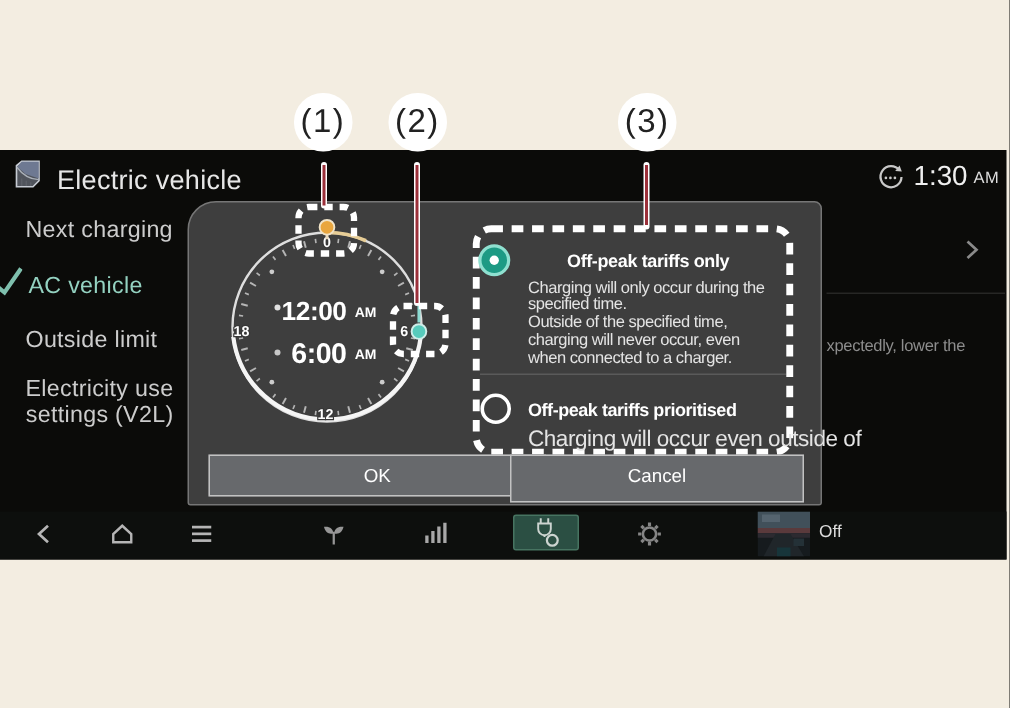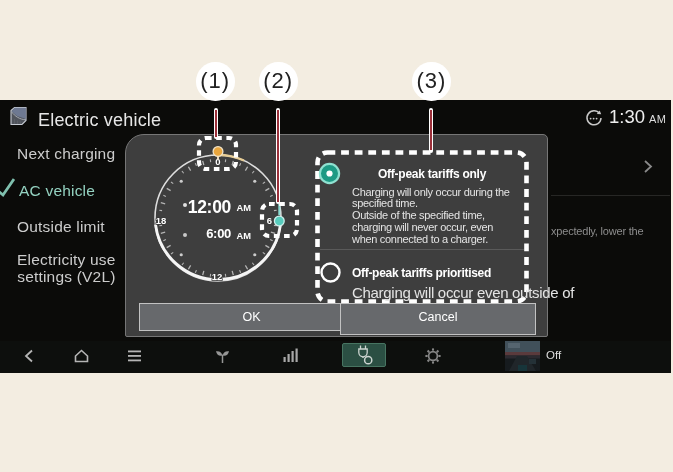--- a/index.html
+++ b/index.html
@@ -121,21 +121,21 @@
 </svg>
 
 <div class="abs" style="left:182.5px;top:202.8px;width:4.6px;height:4.6px;border-radius:50%;background:#e0e0e0;"></div>
 
 <div class="abs" style="left:151px;top:197px;width:80px;text-align:right;font-size:17.5px;letter-spacing:-0.3px;font-weight:bold;color:#ffffff;">12:00</div>
 
 <div class="abs" style="left:236.5px;top:202.5px;font-size:9.3px;font-weight:bold;color:#ffffff;">AM</div>
 
 <div class="abs" style="left:182.5px;top:232.8px;width:4.6px;height:4.6px;border-radius:50%;background:#c8c8c8;"></div>
 
-<div class="abs" style="left:151px;top:226px;width:80px;text-align:right;font-size:13px;letter-spacing:-0.3px;font-weight:bold;color:#ffffff;">6:00</div>
+<div class="abs" style="left:151px;top:226px;width:80px;text-align:right;font-size:19px;letter-spacing:-0.3px;font-weight:bold;color:#ffffff;">6:00</div>
 
 <div class="abs" style="left:236.5px;top:230.5px;font-size:9.3px;font-weight:bold;color:#ffffff;">AM</div>
 
 <svg class="abs" style="left:209px;top:142px;" width="18" height="24" viewBox="0 0 18 24">
   <rect x="8" y="13.5" width="2" height="4" fill="#ead9bc"></rect>
   <circle cx="9" cy="9.5" r="4.9" fill="#e9a63e" stroke="#f0e3c8" stroke-width="1.3"></circle>
 </svg>
 
 <svg class="abs" style="left:271px;top:203px;" width="20" height="26" viewBox="0 0 20 26">
   <rect x="7.3" y="1" width="2" height="11" fill="#8cdbd2"></rect>

